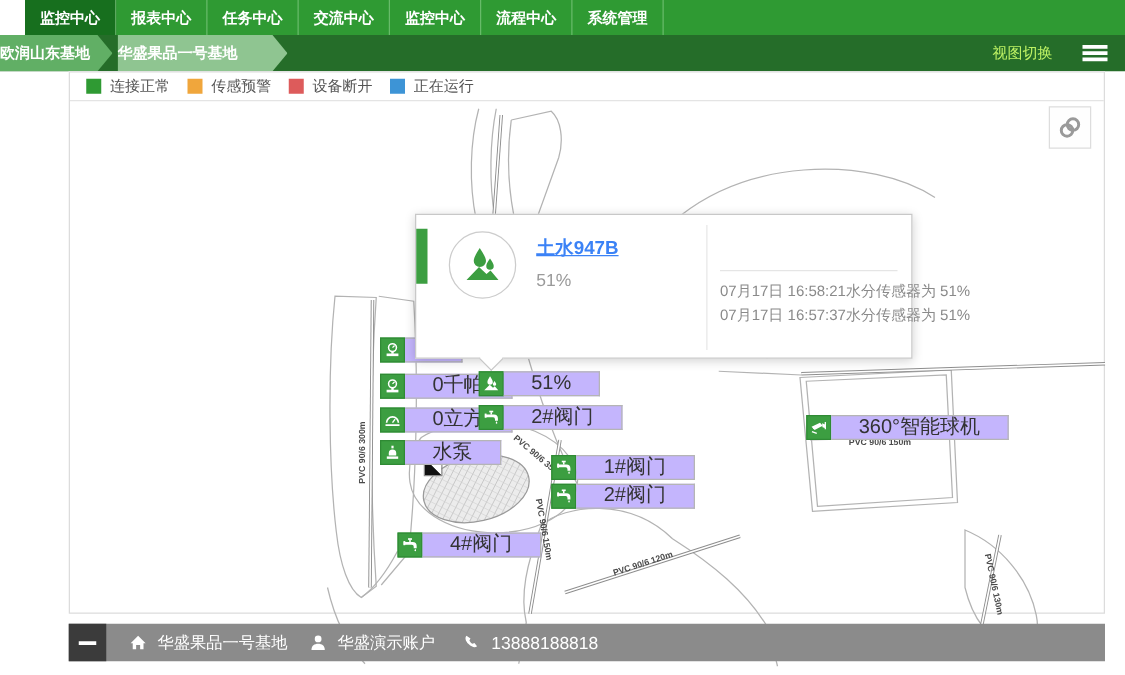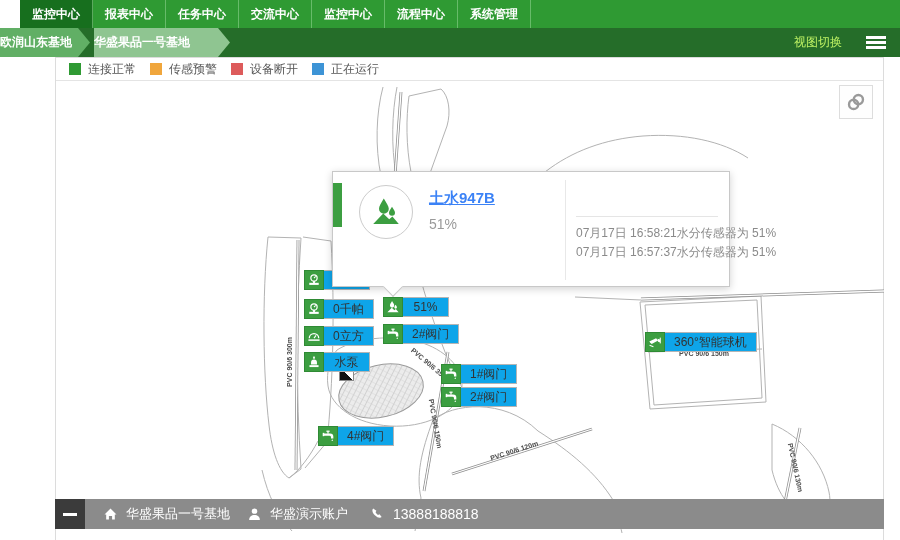--- a/index.html
+++ b/index.html
@@ -16,38 +16,38 @@
   .crumbs { position:absolute; left:0; top:28px; width:900px; height:29px; background:#256d29; }
   .crumb { position:absolute; top:0; height:29px; line-height:29px; color:#fff; font-size:12px; font-weight:bold;
            text-align:left; cursor:pointer; }
   .crumb1 { left:0; width:90px; background:#61af65; clip-path:polygon(0 0,78px 0,90px 50%,78px 100%,0 100%); padding-right:10px; }
   .crumb2 { left:94px; width:136px; background:#8fc591; clip-path:polygon(0 0,124px 0,136px 50%,124px 100%,0 100%); padding-right:10px; }
   .view-switch { position:absolute; right:58px; top:0; height:29px; line-height:29px; color:#bef264; font-size:12px; cursor:pointer; }
   .hamburger { position:absolute; right:14px; top:8px; width:20px; height:13px; cursor:pointer; }
   .hamburger span { display:block; width:20px; height:2.6px; background:#fff; margin-bottom:2.5px; }
 
   
-  .content { position:absolute; left:55px; top:57px; width:829px; height:484px; border:1px solid #dcdcdc; background:#fff; }
+  .content { position:absolute; left:55px; top:57px; width:829px; height:434px; border:1px solid #dcdcdc; background:#fff; }
   .legend-row { position:absolute; left:0; top:0; width:827px; height:23px; border-bottom:1px solid #e4e4e4;
                 display:flex; align-items:center; padding-left:13px; gap:14px; }
   .legend-item { display:flex; align-items:center; gap:7px; font-size:12px; color:#555; }
   .legend-sq { width:12px; height:12px; display:inline-block; }
   .sq0 { background:#2f9a33; } .sq1 { background:#f0a63c; } .sq2 { background:#dd5b5b; } .sq3 { background:#3d94d6; }
 
   
   svg.map { position:absolute; left:0; top:0; width:900px; height:540px; pointer-events:none; }
   .pipe-label { font-size:7px; font-weight:bold; fill:#4a4a4a; text-anchor:middle; }
 
   
   .marker { position:absolute; display:flex; height:20px; z-index:10; cursor:pointer; }
   .m-icon { width:20px; height:20px; background:#3c9e41; border:1px solid #2f8a34; color:#fff;
             display:flex; align-items:center; justify-content:center; flex:none; }
   .m-icon svg { width:14px; height:14px; }
-  .m-label { height:20px; line-height:18px; background:#0ea5e9; border:1px solid #b5b5b5; border-left:none;
-             padding:0 9px; font-size:12px; color:#333; white-space:nowrap; min-width:46px; text-align:center; }
+  .m-label { height:20px; line-height:18px; background:#c4b5fd; border:1px solid #b5b5b5; border-left:none;
+             padding:0 22px; font-size:16px; color:#333; white-space:nowrap; min-width:46px; text-align:center; }
   .corner-flag { position:absolute; left:339px; top:366px; width:15px; height:15px; border:1px solid #8a8a8a;
                  background:linear-gradient(to top right, #111 49%, #fff 50%); z-index:9; }
 
   
   .link-btn { position:absolute; left:839px; top:85px; width:34px; height:34px; border:1px solid #ddd; background:#fefefe;
               display:flex; align-items:center; justify-content:center; color:#9a9a9a; cursor:pointer; z-index:12; }
   .link-btn svg { width:22px; height:22px; }
 
   
   .popup { position:absolute; left:332px; top:171px; width:398px; height:116px; background:#fff; border:1px solid #c8c8c8;

